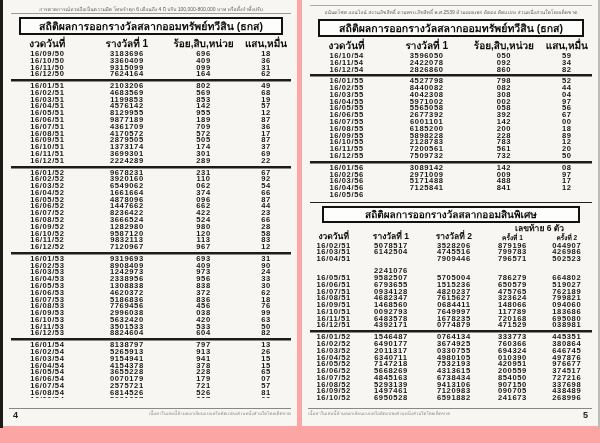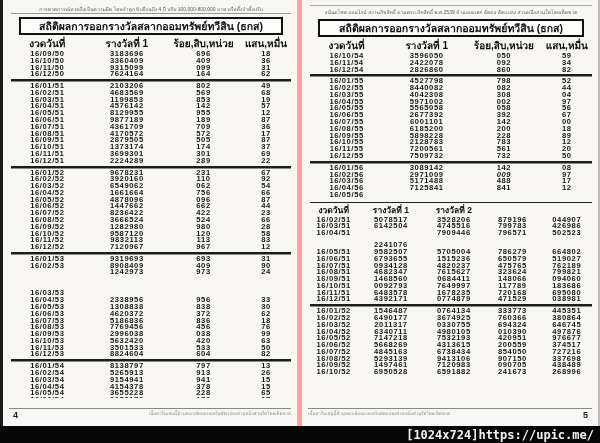--- a/index.html
+++ b/index.html
@@ -180,21 +180,21 @@
         </div>
         <div class="trow">
           <span class="tcell" style="width: 27%;">16/03/52</span>
           <span class="tcell" style="width: 29%;">6549062</span>
           <span class="tcell" style="width: 25%;">062</span>
           <span class="tcell" style="width: 19%;">54</span>
         </div>
         <div class="trow">
           <span class="tcell" style="width: 27%;">16/04/52</span>
           <span class="tcell" style="width: 29%;">1661664</span>
-          <span class="tcell" style="width: 25%;">756</span>
+          <span class="tcell" style="width: 25%;">374</span>
           <span class="tcell" style="width: 19%;">66</span>
         </div>
         <div class="trow">
           <span class="tcell" style="width: 27%;">16/05/52</span>
           <span class="tcell" style="width: 29%;">4878096</span>
           <span class="tcell" style="width: 25%;">096</span>
           <span class="tcell" style="width: 19%;">87</span>
         </div>
         <div class="trow">
           <span class="tcell" style="width: 27%;">16/06/52</span>
@@ -245,21 +245,21 @@
           <span class="tcell" style="width: 25%;">693</span>
           <span class="tcell" style="width: 19%;">31</span>
         </div>
         <div class="trow">
           <span class="tcell" style="width: 27%;">16/02/53</span>
           <span class="tcell" style="width: 29%;">8908409</span>
           <span class="tcell" style="width: 25%;">409</span>
           <span class="tcell" style="width: 19%;">90</span>
         </div>
         <div class="trow">
-          <span class="tcell" style="width: 27%; margin-top: 21px;">16/03/53</span>
+          <span class="tcell" style="width: 27%;">16/03/53</span>
           <span class="tcell" style="width: 29%;">1242973</span>
           <span class="tcell" style="width: 25%;">973</span>
           <span class="tcell" style="width: 19%;">24</span>
         </div>
         <div class="trow">
           <span class="tcell" style="width: 27%;">16/04/53</span>
           <span class="tcell" style="width: 29%;">2338956</span>
           <span class="tcell" style="width: 25%;">956</span>
           <span class="tcell" style="width: 19%;">33</span>
         </div>
@@ -479,21 +479,21 @@
         <div class="sep"></div>
         <div class="trow">
           <span class="tcell" style="width: 27%;">16/01/56</span>
           <span class="tcell" style="width: 29%;">3089142</span>
           <span class="tcell" style="width: 25%;">142</span>
           <span class="tcell" style="width: 19%;">08</span>
         </div>
         <div class="trow">
           <span class="tcell" style="width: 27%;">16/02/56</span>
           <span class="tcell" style="width: 29%;">2971009</span>
-          <span class="tcell" style="width: 25%; font-style: italic;">009</span>
+          <span class="tcell" style="width: 25%;">009</span>
           <span class="tcell" style="width: 19%;">97</span>
         </div>
         <div class="trow">
           <span class="tcell" style="width: 27%;">16/03/56</span>
           <span class="tcell" style="width: 29%;">5171488</span>
           <span class="tcell" style="width: 25%;">488</span>
           <span class="tcell" style="width: 19%;">17</span>
         </div>
         <div class="trow">
           <span class="tcell" style="width: 27%;">16/04/56</span>
@@ -504,24 +504,34 @@
         <div class="trow">
           <span class="tcell" style="width: 27%;">16/05/56</span>
           <span class="tcell" style="width: 29%;"></span>
           <span class="tcell" style="width: 25%;"></span>
           <span class="tcell" style="width: 19%;"></span>
         </div>
       </div>
 
     <div class="divider"></div>
 
+    <div class="titlebox small">
+      <span>สถิติผลการออกรางวัลสลากออมสินพิเศษ</span>
+    </div>
     <div class="colhead2">
       <span class="hcell" style="width:18%">งวดวันที่</span>
       <span class="hcell" style="width:22%">รางวัลที่ 1</span>
       <span class="hcell" style="width:22%">รางวัลที่ 2</span>
+      <span class="tailhead" style="width:38%">
+        <span class="tailmain">เลขท้าย 6 ตัว</span>
+        <span class="tailsubs">
+          <i>ครั้งที่ 1</i>
+          <i>ครั้งที่ 2</i>
+        </span>
+      </span>
     </div>
     <div class="tbody">
         <div class="trow">
           <span class="tcell" style="width: 18%;">16/02/51</span>
           <span class="tcell" style="width: 22%;">5078517</span>
           <span class="tcell" style="width: 22%;">3528206</span>
           <span class="tcell" style="width: 19%;">879196</span>
           <span class="tcell" style="width: 19%;">044907</span>
         </div>
         <div class="trow">
@@ -666,16 +676,13 @@
           <span class="tcell" style="width: 19%;">268996</span>
         </div>
       </div>
 
     <div class="pfoot">
       <span class="fnote">เนื้อหาในเล่มนี้ห้ามลอกเลียนแบบหรือดัดแปลงส่วนหนึ่งส่วนใดโดยเด็ดขาด</span>
       <span class="pnum">5</span>
     </div>
   </div>
 
-  <div class="bottombar">
-    <span>[1024x724]https://upic.me/</span>
-  </div>
 </div>
 
 </body></html>

